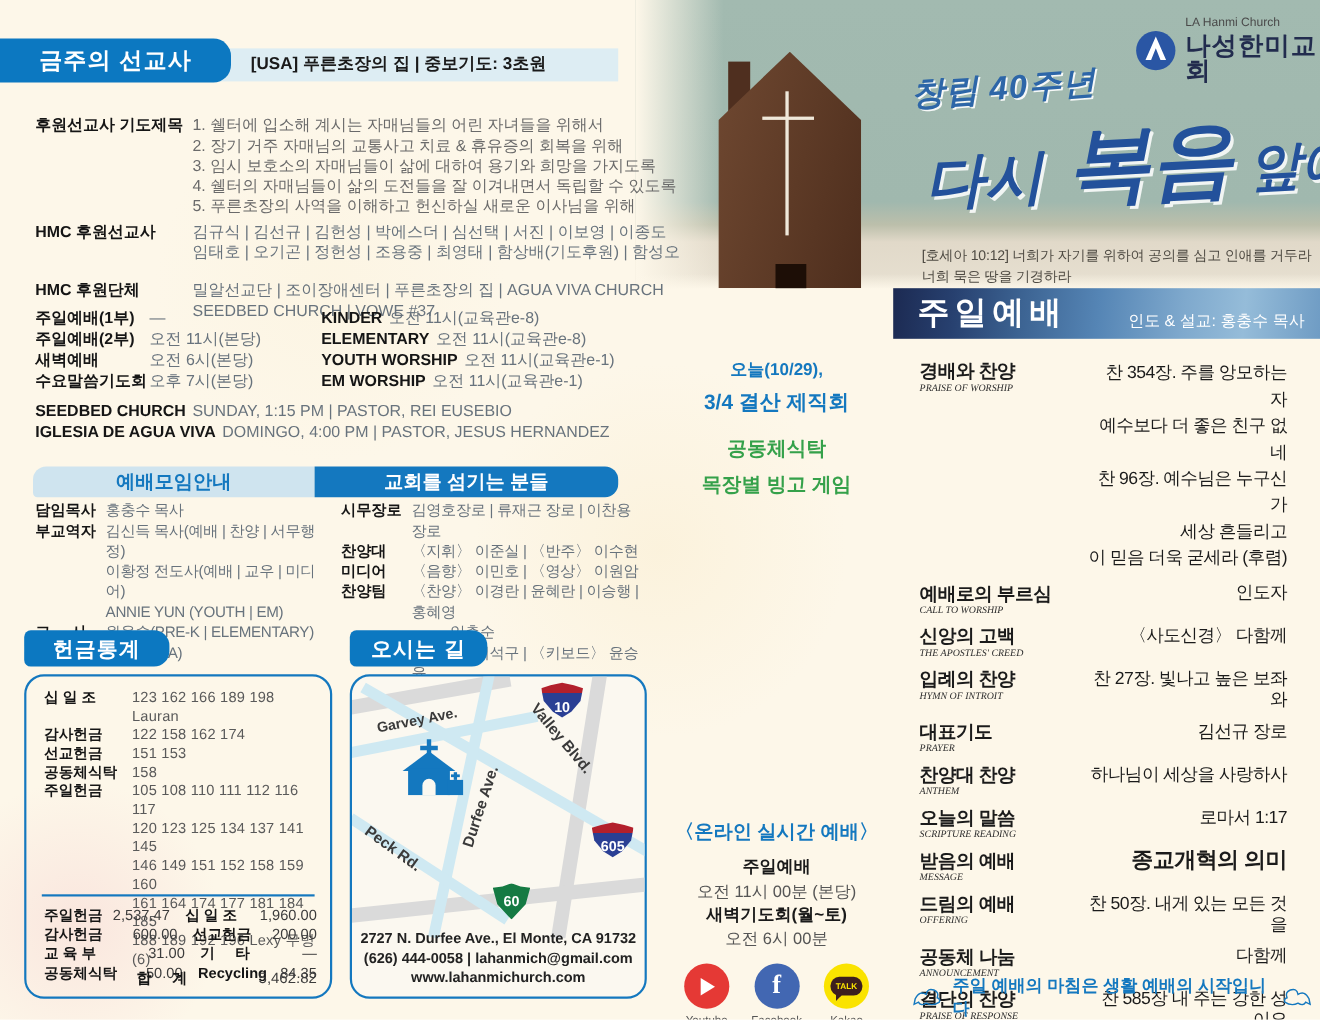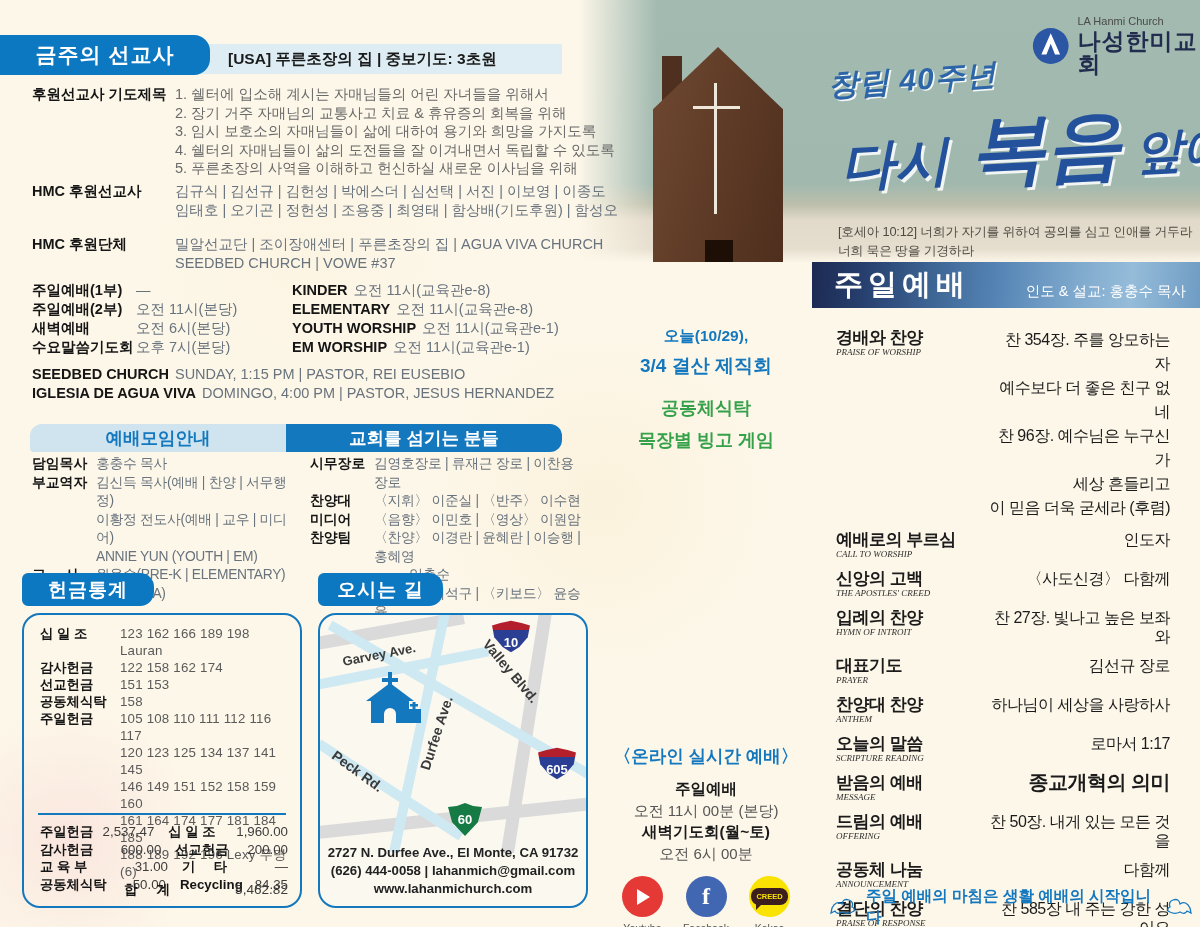--- a/index.html
+++ b/index.html
@@ -8,21 +8,21 @@
     background-image:
       radial-gradient(circle at 70px 840px, rgba(242,190,196,0.30), transparent 130px),
       radial-gradient(circle at 600px 500px, rgba(250,238,210,0.55), transparent 170px),
       radial-gradient(circle at 300px 260px, rgba(251,242,220,0.45), transparent 160px);}
 
   
   .mission-strip{position:absolute;top:44px;left:0;width:562px;height:30px;background:#ddedf3;}
   .mission-strip-text{position:absolute;top:0;left:228px;line-height:30px;font-size:15.5px;font-weight:bold;color:#1a1a1a;}
   .mission-badge{position:absolute;top:35px;left:0;width:210px;height:40px;background:#0c78c1;border-radius:0 16px 16px 0;
     color:#fff;font-weight:bold;font-size:21px;display:flex;align-items:center;justify-content:center;letter-spacing:1px;}
-  .flex-block{position:absolute;left:32px;display:flex;}
+  .flex-block{position:absolute;left:32px;display:flex;margin-top:20px;}
   .blk-label{width:143px;font-weight:bold;font-size:14.5px;color:#151515;line-height:18.5px;flex:none;}
   .blk-body{font-size:14.5px;color:#68737d;line-height:18.5px;white-space:pre-line;}
   .prayer{top:85px;}
   .hmc1{top:182px;}
   .hmc2{top:235px;}
 
   
   .schedule{position:absolute;top:281px;left:32px;width:548px;font-size:14.5px;}
   .sched-col{position:absolute;top:0;}
   .sched-col.c1{left:0;width:256px;}
@@ -435,21 +435,21 @@
         <div class="soc-lbl">Youtube</div>
       </div>
       <div class="soc">
         <div class="icon-circle fb">
             <span class="fb-f">f</span>
           </div>
         <div class="soc-lbl">Facebook</div>
       </div>
       <div class="soc">
         <div class="icon-circle kk">
-            <span class="kakao-bubble">CREED</span>
+            <span class="kakao-bubble">TALK</span>
           </div>
         <div class="soc-lbl">Kakao</div>
       </div>
     </div>
   </div>
 
   <div class="worship-band">
     <span class="worship-title">주일예배</span>
     <span class="worship-leader">인도 &amp; 설교: 홍충수 목사</span>
   </div>

